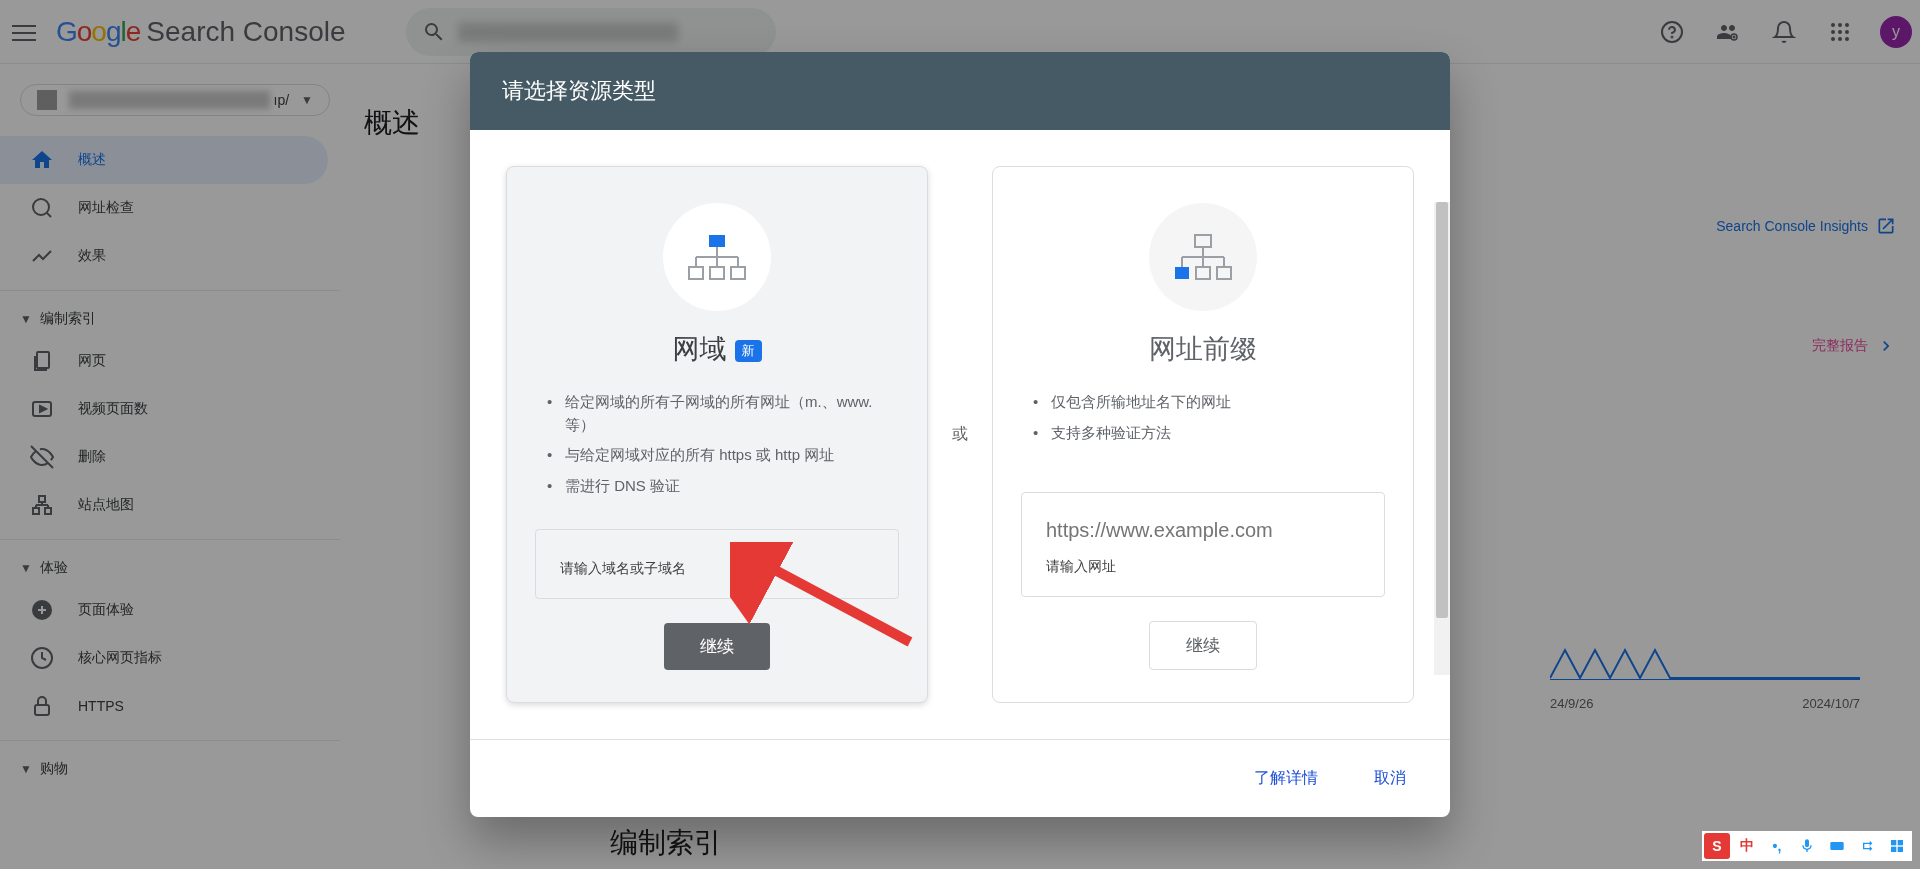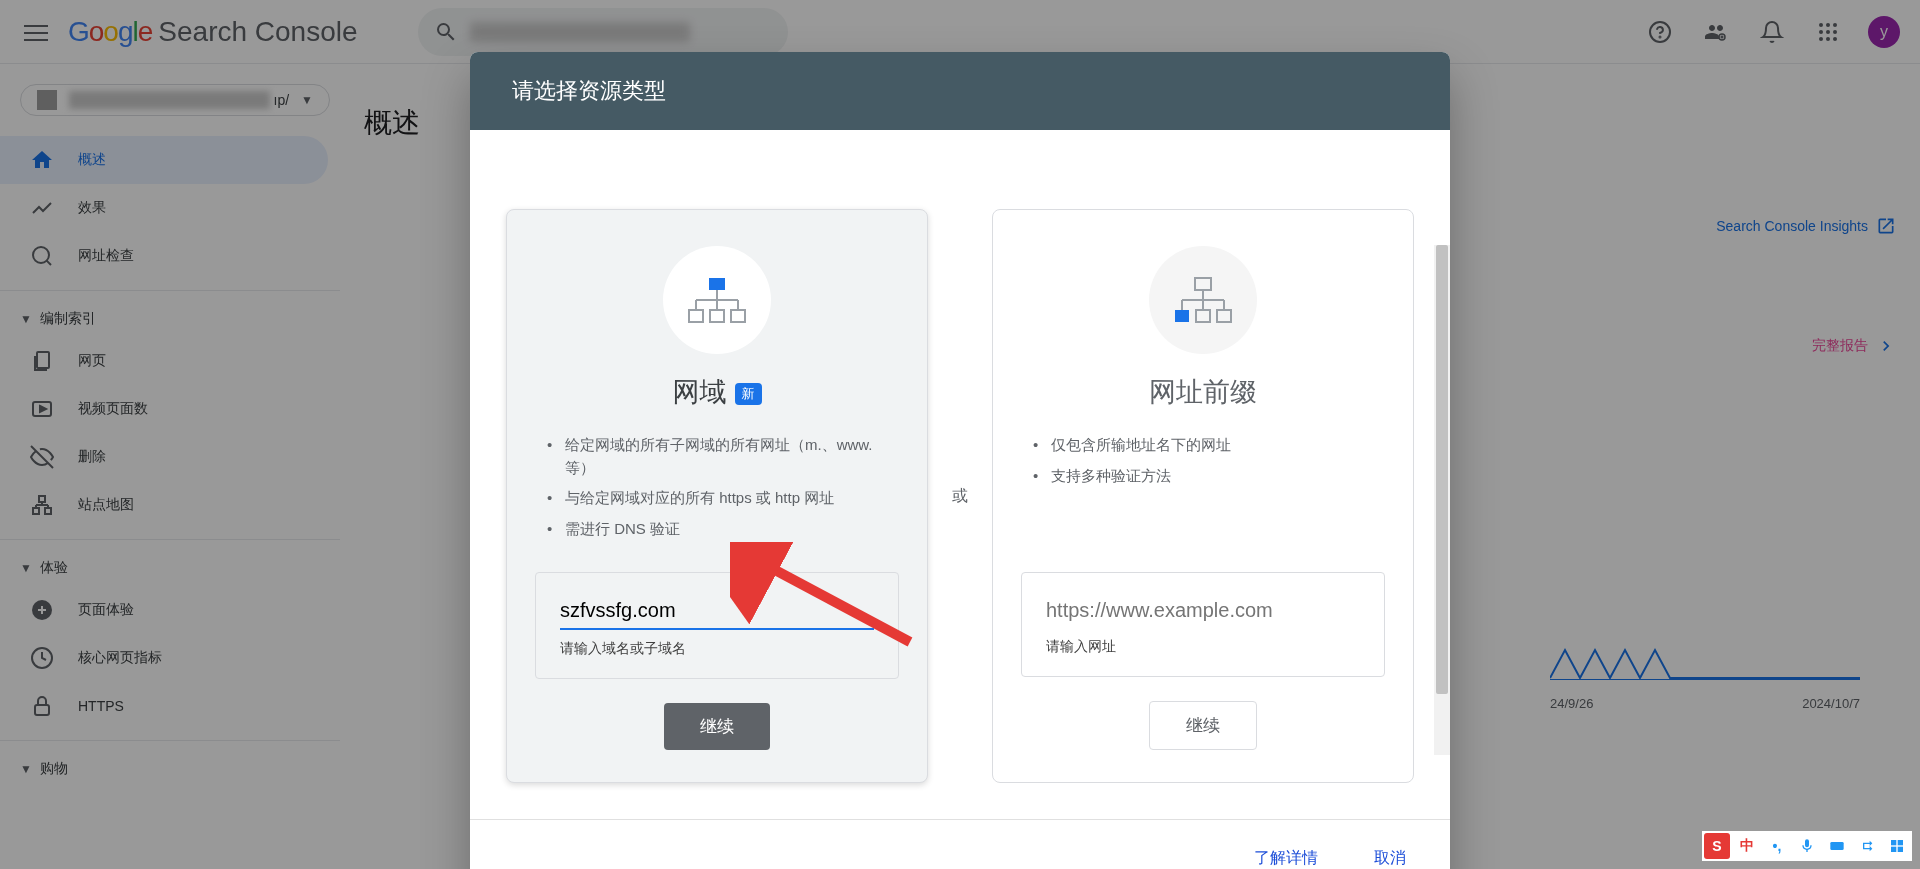--- a/index.html
+++ b/index.html
@@ -1,18 +1,18 @@
 <!DOCTYPE html>
 <html><head>
 <meta charset="utf-8">
 <style>
 * { margin: 0; padding: 0; box-sizing: border-box; font-family: Arial, "Microsoft YaHei", sans-serif; }
 body { background: #fff; overflow: hidden; width: 1920px; height: 869px; position: relative; }
 
-.topbar { height: 64px; display: flex; align-items: center; padding: 0 12px; border-bottom: 1px solid #e8eaed; }
+.topbar { height: 64px; display: flex; align-items: center; padding: 0 0; border-bottom: 1px solid #e8eaed; }
 .menu-btn { width: 48px; height: 48px; display: flex; align-items: center; justify-content: center; border-radius: 50%; cursor: pointer; }
 .menu-icon { width: 24px; height: 24px; }
 .menu-icon span { display: block; height: 2px; background: #5f6368; margin: 5px 0; }
 .logo { margin-left: 8px; display: flex; align-items: center; }
 .google-logo { font-size: 28px; font-weight: 500; letter-spacing: -1px; }
 .g1 { color: #4285F4; } .g2 { color: #EA4335; } .g3 { color: #FBBC05; } .g4 { color: #4285F4; } .g5 { color: #34A853; } .g6 { color: #EA4335; }
 .sc-text { font-size: 28px; color: #5f6368; margin-left: 6px; font-weight: 400; }
 .search-pill { margin-left: 60px; width: 370px; height: 48px; background: #f1f3f4; border-radius: 24px; display: flex; align-items: center; padding: 0 16px; }
 .search-pill svg { width: 24px; height: 24px; }
 .search-blur { margin-left: 12px; width: 220px; height: 20px; background: #ccc; filter: blur(4px); border-radius: 3px; }
@@ -44,21 +44,21 @@
 .chart-area { position: absolute; right: 60px; top: 640px; width: 310px; }
 .chart-line { height: 40px; position: relative; border-bottom: 1px solid #1a73e8; }
 .chart-svg { position: absolute; top: 0; left: 0; }
 .chart-dates { display: flex; justify-content: space-between; font-size: 13px; color: #5f6368; margin-top: 16px; }
 
 .index-title { position: absolute; left: 610px; top: 824px; font-size: 28px; color: #202124; }
 
 
 .overlay { position: absolute; inset: 0; background: rgba(0,0,0,0.4); display: flex; align-items: flex-start; justify-content: center; padding-top: 52px; }
 .modal { width: 980px; background: #fff; border-radius: 8px; box-shadow: 0 24px 48px rgba(0,0,0,0.3); overflow: hidden; }
-.modal-header { background: #455a64; color: #fff; padding: 24px 42px; font-size: 22px; font-weight: 400; }
+.modal-header { background: #455a64; color: #fff; padding: 24px 32px; font-size: 22px; font-weight: 400; }
 .modal-body { display: flex; align-items: center; padding: 36px; gap: 24px; position: relative; min-height: 580px; }
 .card { flex: 1; border: 1px solid #dadce0; border-radius: 8px; padding: 36px 28px 32px 28px; align-self: stretch; display: flex; flex-direction: column; }
 .card.selected { background: #f1f3f4; box-shadow: 0 2px 6px rgba(0,0,0,0.15); }
 .card-icon { width: 108px; height: 108px; border-radius: 50%; background: #fff; margin: 0 auto 20px auto; display: flex; align-items: center; justify-content: center; }
 .card.unselected .card-icon { background: #f5f5f5; }
 .card-title { text-align: center; font-size: 27px; color: #3c4043; font-weight: 500; margin-bottom: 20px; }
 .card.unselected .card-title { color: #5f6368; }
 .badge-new { display: inline-block; background: #1a73e8; color: #fff; font-size: 13px; padding: 2px 7px; border-radius: 4px; margin-left: 8px; vertical-align: middle; font-weight: 500; }
 .card ul { list-style: none; padding: 0 12px; margin-bottom: 28px; }
 .card li { font-size: 15px; color: #5f6368; padding: 4px 0 4px 18px; position: relative; line-height: 1.5; }
@@ -154,30 +154,30 @@
     </div>
 
     <div class="nav-item active">
       <svg viewBox="0 0 24 24" fill="#1a73e8">
           <path d="M10 20v-6h4v6h5v-8h3L12 3 2 12h3v8z"></path>
         </svg>
       <span>概述</span>
     </div>
     <div class="nav-item">
       <svg viewBox="0 0 24 24" fill="none" stroke="#5f6368" stroke-width="2">
-          <polyline points="3,17 9,11 13,15 21,7"></polyline>
-        </svg>
-      <span>效果</span>
-    </div>
-    <div class="nav-item">
-      <svg viewBox="0 0 24 24" fill="none" stroke="#5f6368" stroke-width="2">
           <circle cx="11" cy="11" r="8"></circle>
           <line x1="21" y1="21" x2="16.65" y2="16.65"></line>
         </svg>
       <span>网址检查</span>
+    </div>
+    <div class="nav-item">
+      <svg viewBox="0 0 24 24" fill="none" stroke="#5f6368" stroke-width="2">
+          <polyline points="3,17 9,11 13,15 21,7"></polyline>
+        </svg>
+      <span>效果</span>
     </div>
 
     <div style="height:1px;background:#e8eaed;margin:10px 0;"></div>
     <div class="nav-section">
         <span class="chev">▼</span>
         <span>编制索引</span>
       </div>
     <div class="nav-item">
       <svg viewBox="0 0 24 24" fill="none" stroke="#5f6368" stroke-width="2">
           <rect x="7" y="3" width="12" height="16" rx="1"></rect>
@@ -275,21 +275,21 @@
     <span>24/9/26</span>
     <span>2024/10/7</span>
   </div>
 </div>
 
 <div class="index-title">编制索引</div>
 
 <div class="overlay">
   <div class="modal">
     <div class="modal-header">请选择资源类型</div>
-    <div class="modal-body" style="position:relative;margin-top:43px;">
+    <div class="modal-body" style="position:relative;">
       <div class="scrollbar-fake">
           <div class="scrollbar-thumb"></div>
         </div>
 
       <div class="card selected">
         <div class="card-icon">
           <svg width="64" height="48" viewBox="0 0 64 48">
               <rect x="24" y="2" width="16" height="12" fill="#1a73e8"></rect>
               <rect x="4" y="34" width="14" height="12" fill="none" stroke="#9aa0a6" stroke-width="2"></rect>
               <rect x="25" y="34" width="14" height="12" fill="none" stroke="#9aa0a6" stroke-width="2"></rect>
@@ -303,21 +303,20 @@
         </div>
         <div class="card-title">
           <span>网域</span><span class="badge-new">新</span>
         </div>
         <ul>
           <li>给定网域的所有子网域的所有网址（m.、www. 等）</li>
           <li>与给定网域对应的所有 https 或 http 网址</li>
           <li>需进行 DNS 验证</li>
         </ul>
         <div class="input-box">
-          <input class="domain-input" value="szfvssfg.com" style="">
           <div class="input-hint">请输入域名或子域名</div>
         </div>
         <button class="card-btn primary">继续</button>
       </div>
 
       <div class="or-text">或</div>
 
       <div class="card unselected">
         <div class="card-icon">
           <svg width="64" height="48" viewBox="0 0 64 48">

